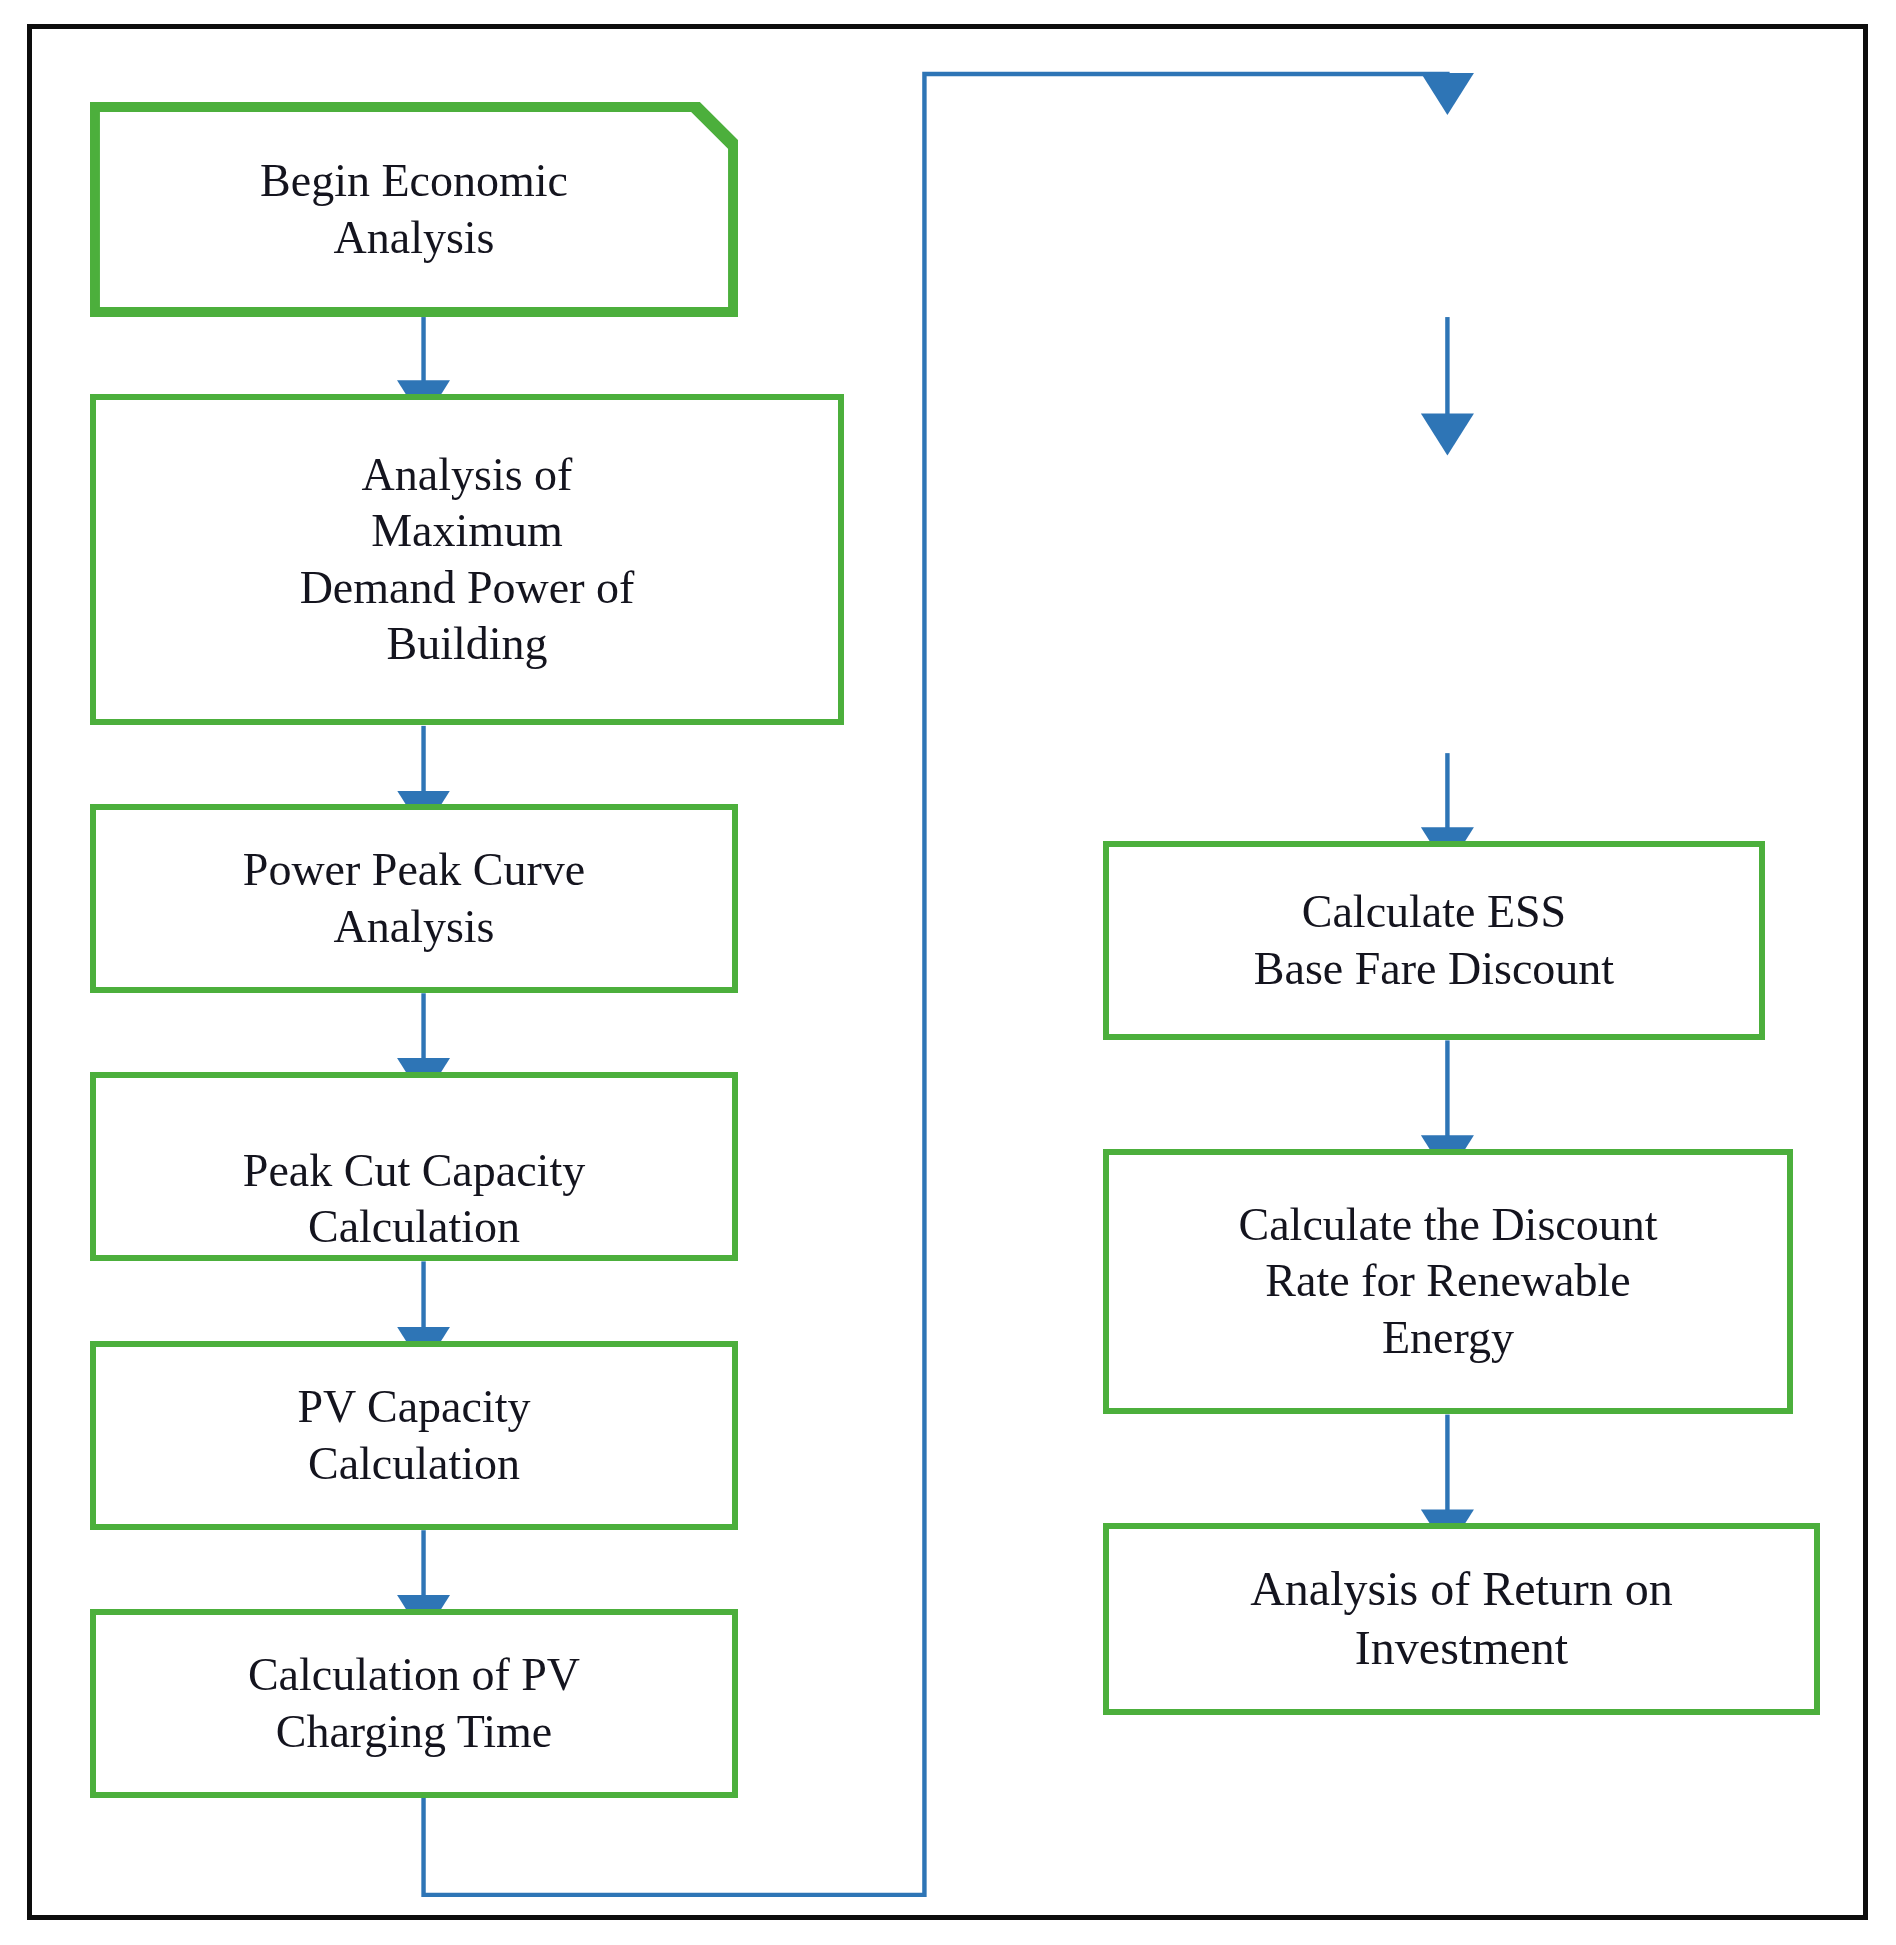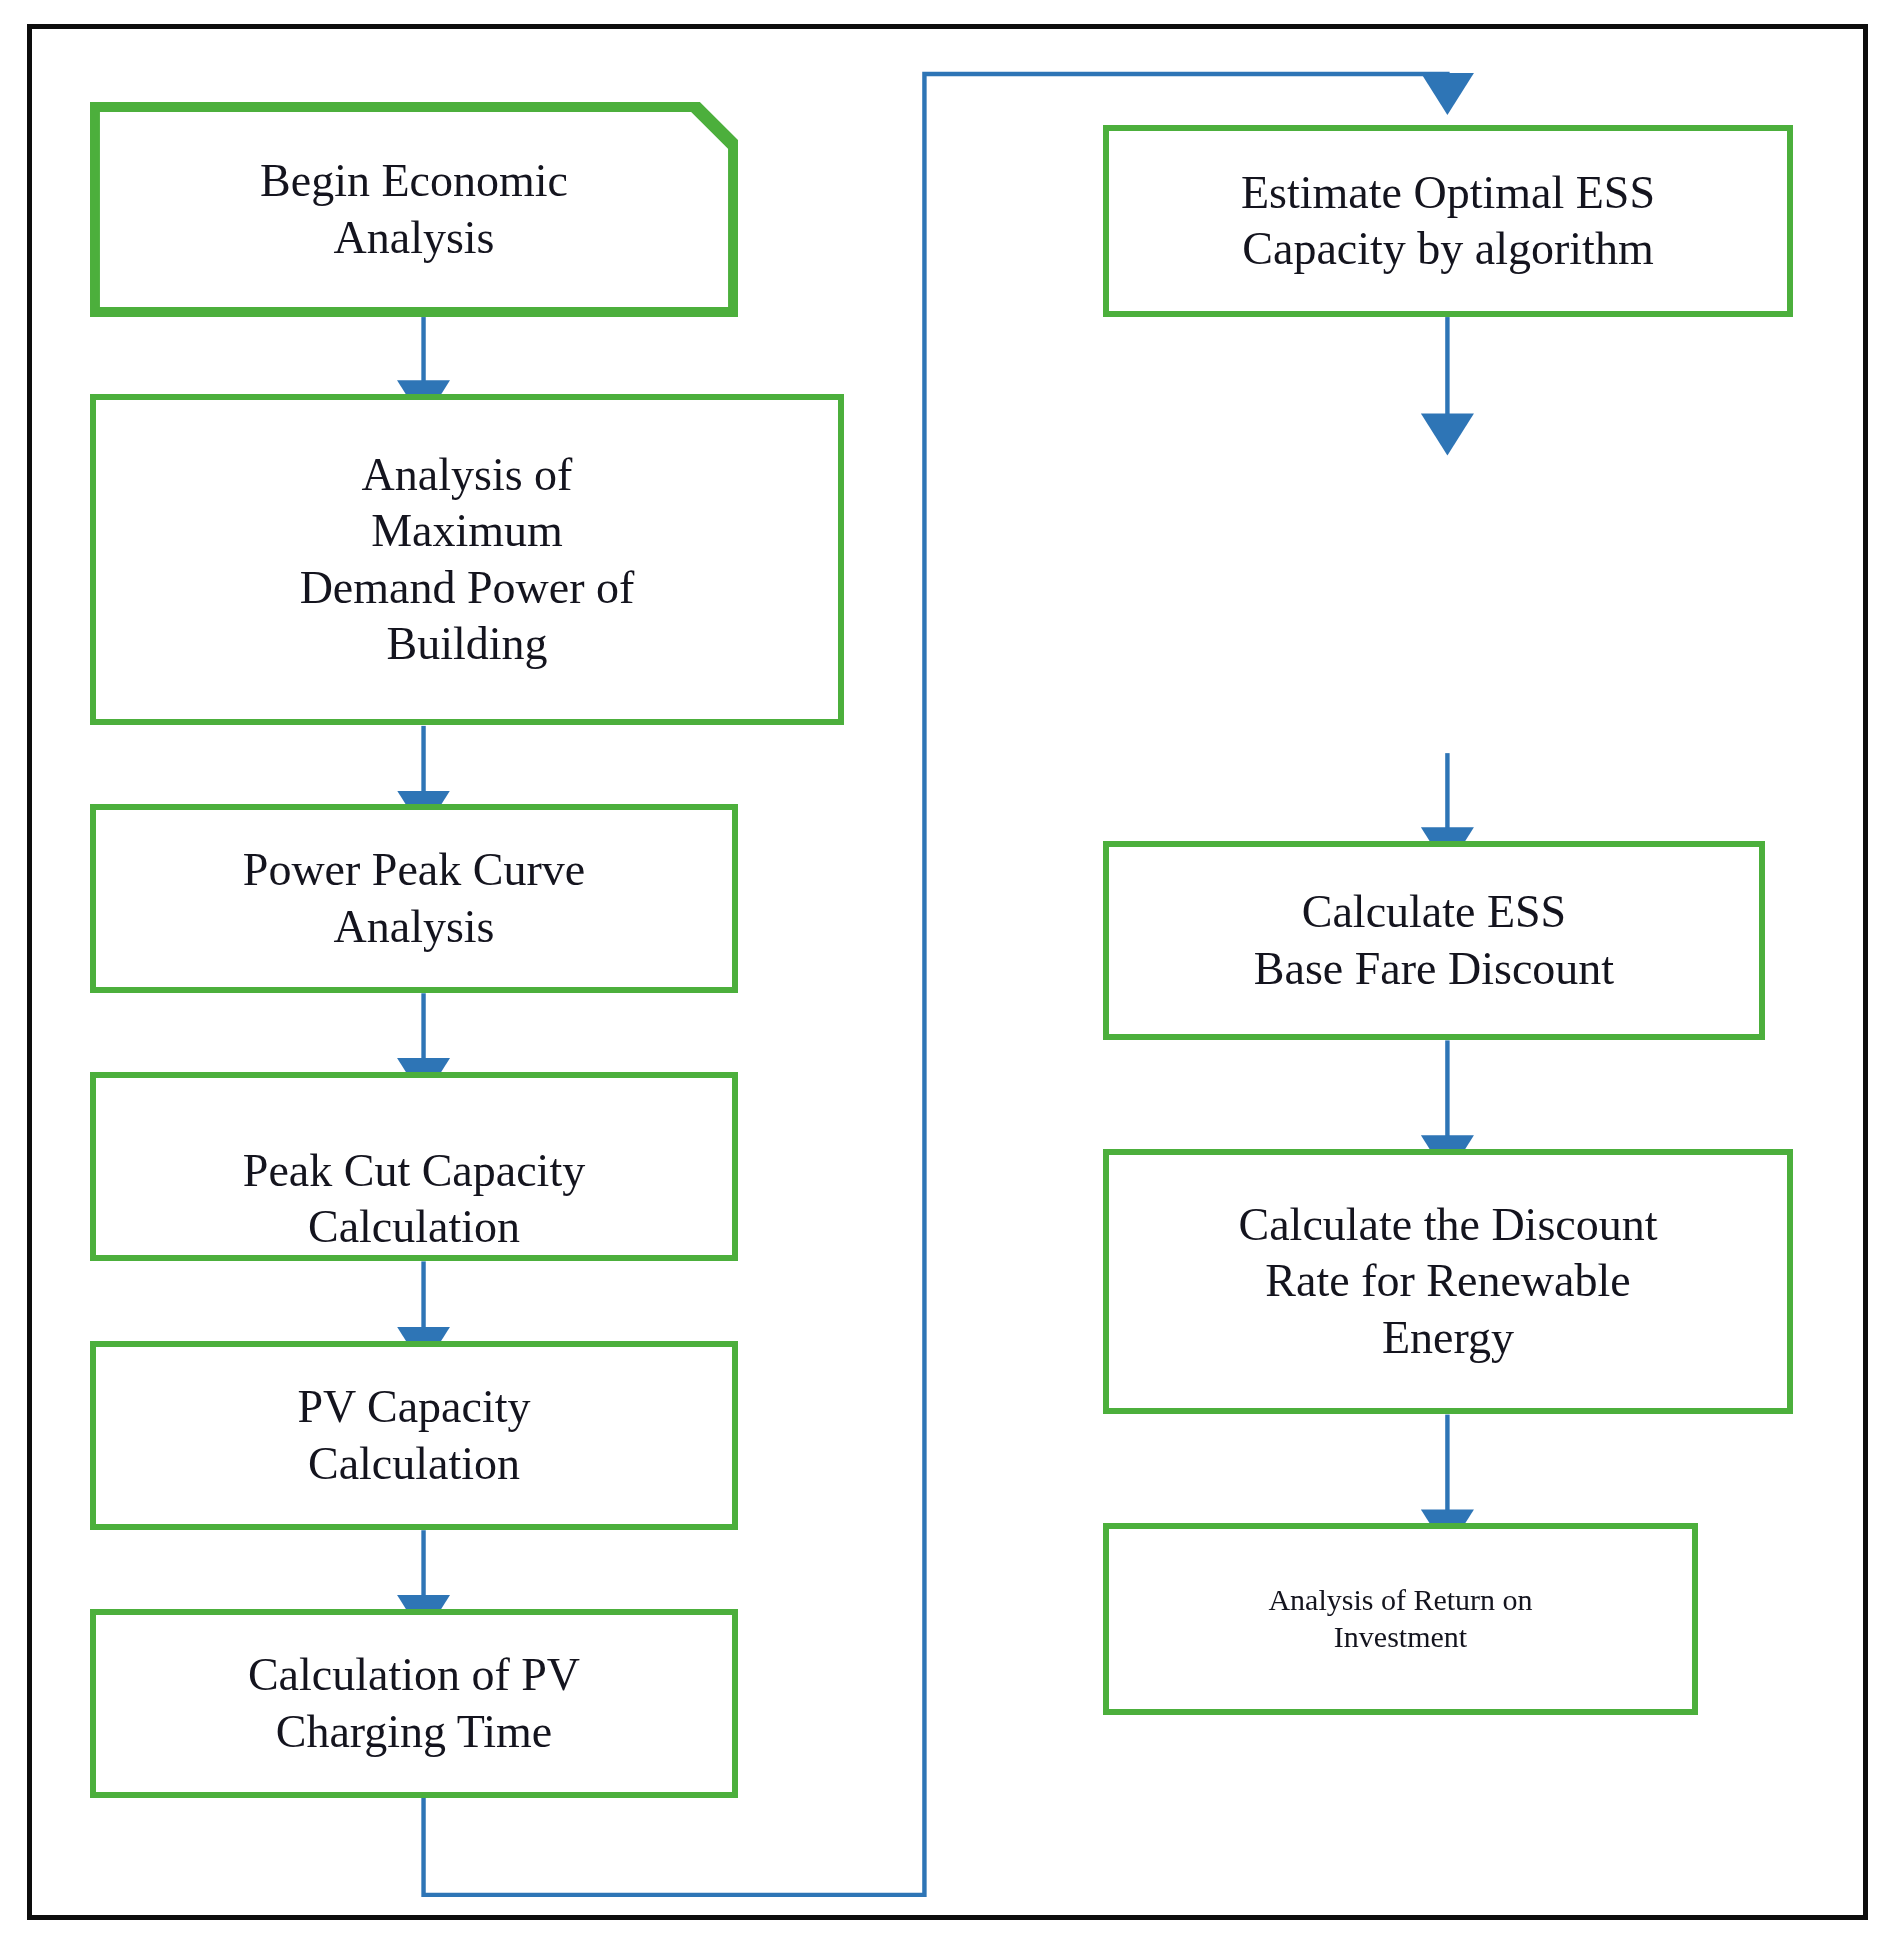--- a/index.html
+++ b/index.html
@@ -96,36 +96,32 @@
   <div class="node" style="left:90px;top:1341px;width:648px;height:189px;font-size:46px;">
     <span class="label">PV Capacity
 Calculation</span>
   </div>
 
   <div class="node" style="left:90px;top:1609px;width:648px;height:189px;font-size:46px;">
     <span class="label">Calculation of PV
 Charging Time</span>
   </div>
 
-  <div class="node" style="left:1103px;top:125px;width:690px;height:192px;font-size:46px;">
-    <span class="label">Estimate Optimal ESS
-Capacity by algorithm</span>
-  </div>
 
 
   <div class="node" style="left:1103px;top:841px;width:662px;height:199px;font-size:46px;justify-content:center;">
     <span class="label">Calculate ESS
 Base Fare Discount</span>
   </div>
 
   <div class="node" style="left:1103px;top:1149px;width:690px;height:265px;font-size:46px;">
     <span class="label">Calculate the Discount
 Rate for Renewable
 Energy</span>
   </div>
 
-  <div class="node" style="left:1103px;top:1523px;width:595px;height:192px;font-size:30px;">
+  <div class="node" style="left:1103px;top:1523px;width:717px;height:192px;font-size:48px;">
     <span class="label">Analysis of Return on
 Investment</span>
   </div>
 
 </div>
 
 
 </body></html>

